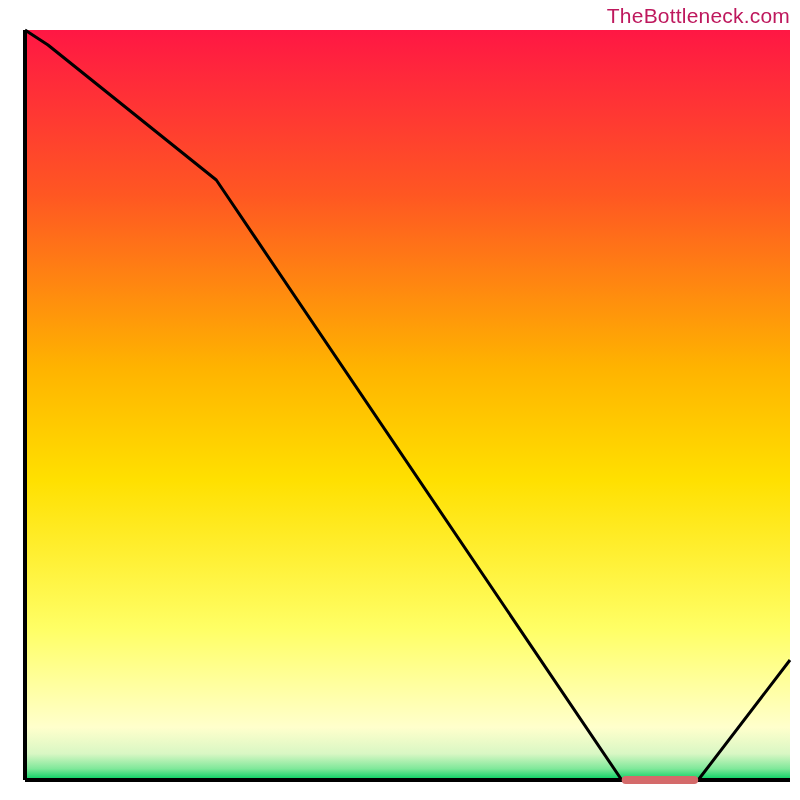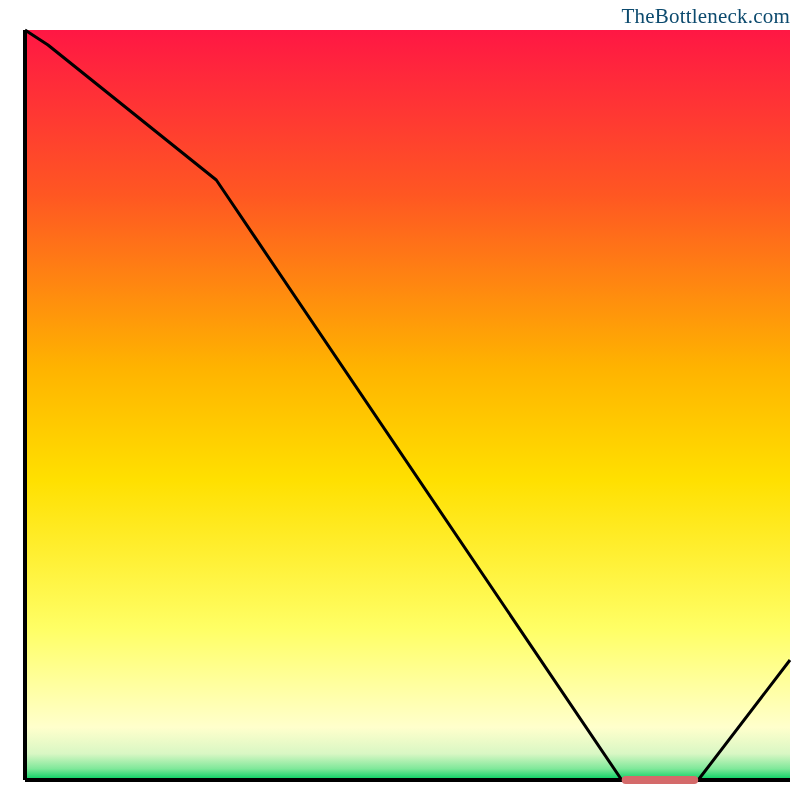--- a/index.html
+++ b/index.html
@@ -12,25 +12,24 @@
   }
   .container {
     position: relative;
     width: 800px;
     height: 800px;
   }
   .watermark {
     position: absolute;
     top: 4px;
     right: 10px;
-    color: #0c4a6e;
+    color: #be185d;
     font-size: 21px;
     font-weight: 500;
     letter-spacing: 0.2px;
-    font-family: Liberation Serif, serif;
   }
   svg.plot {
     position: absolute;
     left: 0;
     top: 0;
   }
 </style>
 </head>
 <body>
 

